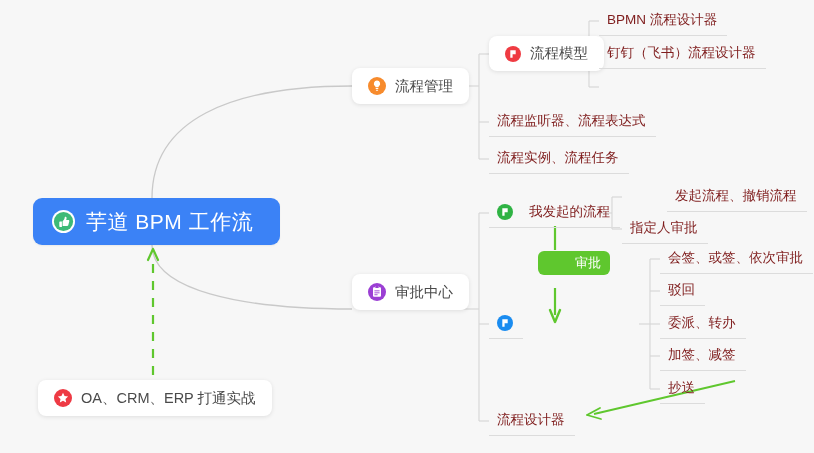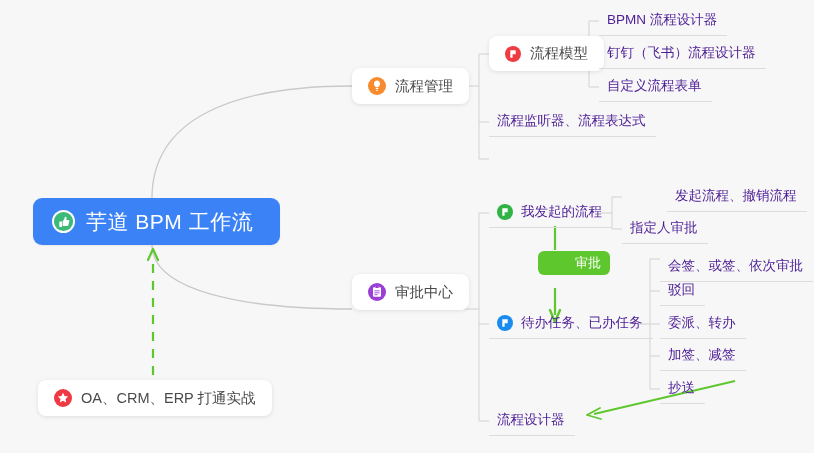--- a/index.html
+++ b/index.html
@@ -67,23 +67,23 @@
     position: absolute;
     display: flex;
     align-items: center;
     white-space: nowrap;
     border-bottom: 1px solid #dcdcdc;
     padding: 3px 10px 5px 8px;
     height: 29px;
   }
   .leaf .leaf-label {
     font-size: 13.5px;
-    color: #4c1d95;
-  }
-  .leaf.with-icon .leaf-label { margin-left: 8px; }
+    color: #7f1d1d;
+  }
+  .leaf.with-icon .leaf-label { margin-left: 16px; }
 
   
   .badge {
     position: absolute;
     background: #5fc72e;
     border-radius: 6px;
     color: #ffffff;
     font-size: 13px;
     padding: 5px 9px 6px;
     white-space: nowrap;
@@ -185,26 +185,26 @@
     </span>
     <span class="card-label">流程模型</span>
   </div>
 
   <div class="leaf" style="left:599px; top:7px;">
     <span class="leaf-label">BPMN 流程设计器</span>
   </div>
   <div class="leaf" style="left:599px; top:40px;">
     <span class="leaf-label">钉钉（飞书）流程设计器</span>
   </div>
-  <div class="leaf" style="left:599px; top:73px;">
-    <span class="leaf-label">自定义流程表单</span>
-  </div>
 
   <div class="leaf" style="left:489px; top:108px;text-align:right;">
     <span class="leaf-label">流程监听器、流程表达式</span>
+  </div>
+  <div class="leaf" style="left:489px; top:145px;">
+    <span class="leaf-label">流程实例、流程任务</span>
   </div>
 
   <div class="card" style="left:352px; top:274px;">
     <span class="icon">
       <svg width="18" height="18" viewBox="0 0 18 18">
         <circle cx="9" cy="9" r="9" fill="#9b3fd4"></circle>
         <rect x="5" y="4.2" width="8" height="9.6" rx="1.1" fill="#fff"></rect>
         <rect x="7.2" y="3.1" width="3.6" height="2" rx=".8" fill="#fff"></rect>
         <rect x="7.2" y="3.1" width="3.6" height="2" rx=".8" fill="#9b3fd4"></rect>
         <rect x="6.4" y="7.4" width="5.2" height=".9" fill="#9b3fd4"></rect>
@@ -232,24 +232,23 @@
     <span class="leaf-label">指定人审批</span>
   </div>
 
   <div class="leaf with-icon" style="left:489px; top:310px;">
     <span class="icon">
       <svg width="16" height="16" viewBox="0 0 16 16">
         <circle cx="8" cy="8" r="8" fill="#1a8cf0"></circle>
         <path d="M5.3 4.3h5.4v4H7.6v3.4H5.3z" fill="#fff"></path>
       </svg>
     </span>
-    <span class="leaf-label">待办任务、已办任务</span>
-  </div>
-
-  <div class="leaf" style="left:660px; top:245px;margin-top:8px;">
+  </div>
+
+  <div class="leaf" style="left:660px; top:245px;">
     <span class="leaf-label">会签、或签、依次审批</span>
   </div>
   <div class="leaf" style="left:660px; top:277px;">
     <span class="leaf-label">驳回</span>
   </div>
   <div class="leaf" style="left:660px; top:310px;">
     <span class="leaf-label">委派、转办</span>
   </div>
   <div class="leaf" style="left:660px; top:342px;">
     <span class="leaf-label">加签、减签</span>

